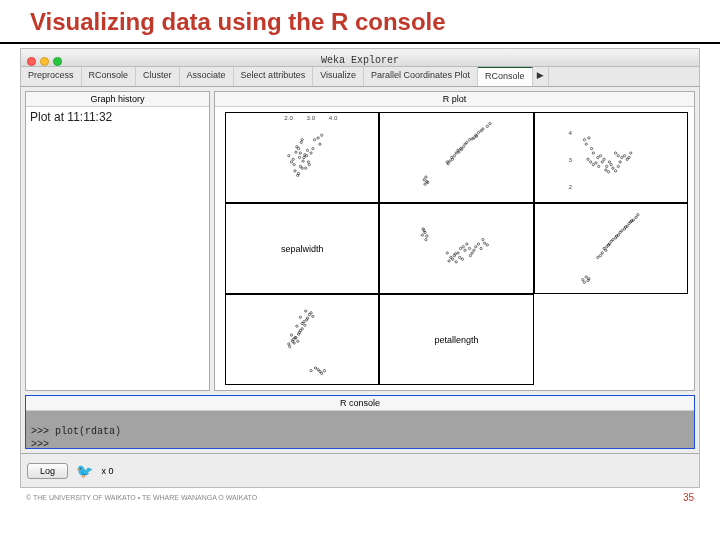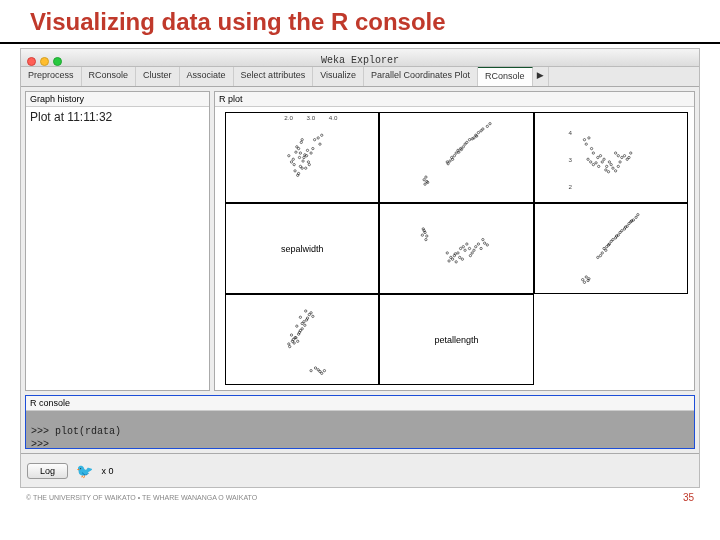--- a/index.html
+++ b/index.html
@@ -70,20 +70,21 @@
     border:1px solid #aaa;
     background:#fff;
     display:flex;
     flex-direction:column;
   }
   .panel-label {
     font-size:9px;
     border-bottom:1px solid #ccc;
     padding:2px 4px;
     background:#f6f6f6;
+    text-align:center;
   }
   .left-panel { width: 185px; }
   .history-body { flex:1; font-size:12px; padding:3px 4px; color:#222;}
   .right-panel { flex:1; }
   .plot-area {
     flex:1;
     background:#fff;
     position:relative;
     overflow:hidden;
   }

